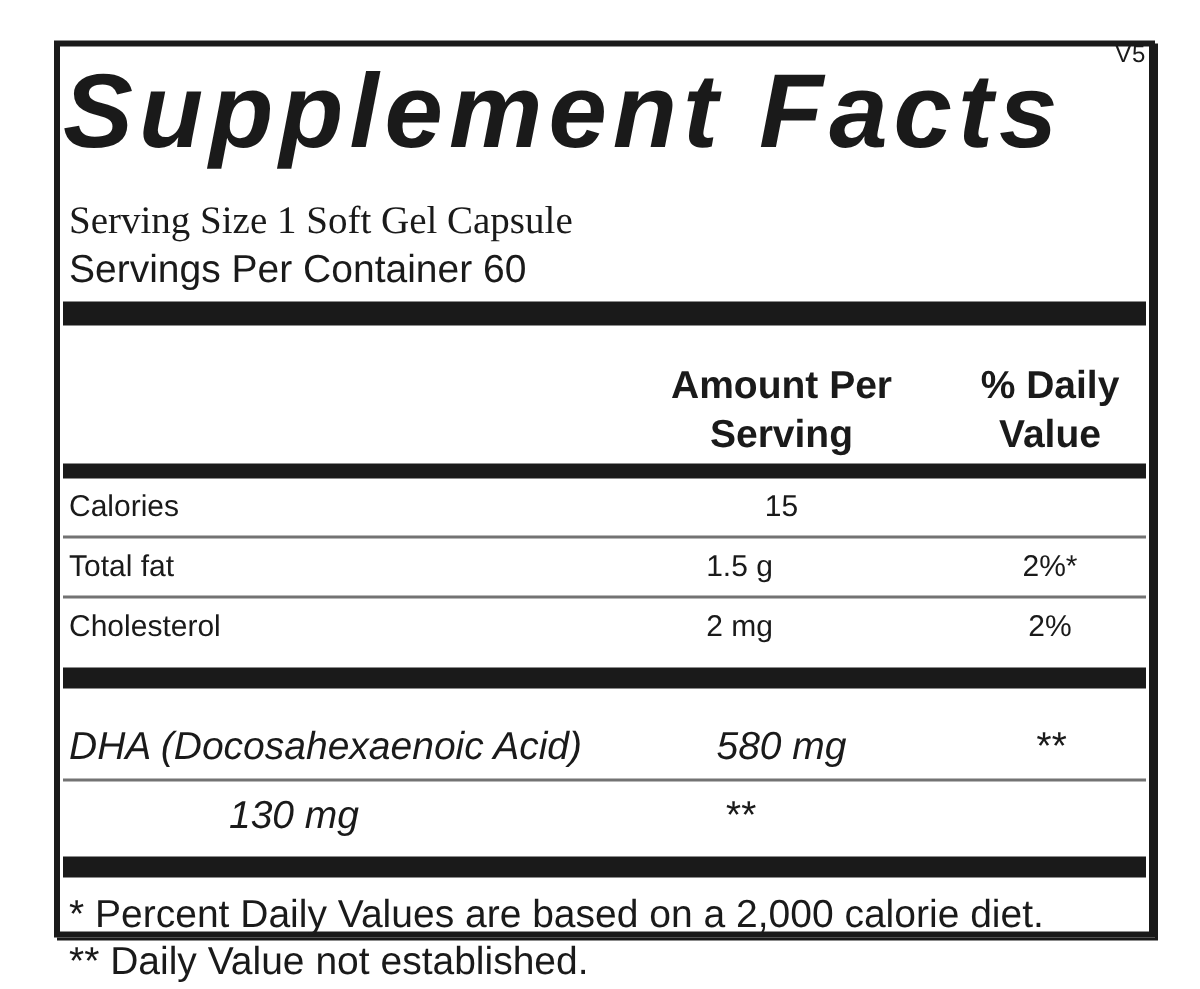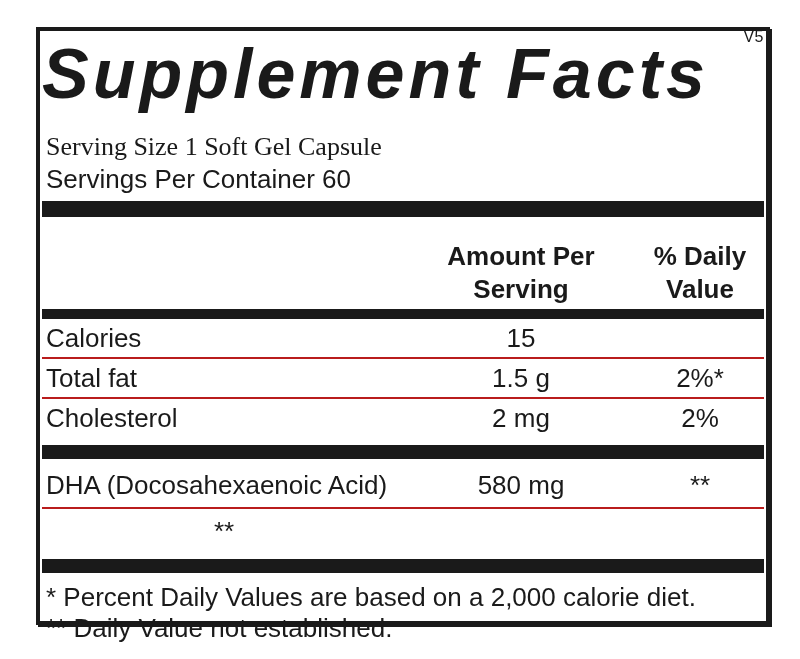--- a/index.html
+++ b/index.html
@@ -71,31 +71,31 @@
   .header-row {
     padding-top: 23px;
     font-weight: bold;
     font-size: 26px;
     line-height: 33px;
     align-items: start;
   }
   .col-amount, .col-dv { text-align: center; }
   .nutrient-row {
     height: 38px;
-    font-size: 26px;
+    font-size: 20px;
     white-space: nowrap;
   }
   .ingredient-row {
     height: 44px;
     font-size: 26px;
     white-space: nowrap;
   }
-  .rule-top { border-top: 2px solid #b91c1c; }
+  .rule-top { border-top: 2px solid #737373; gap: 28px; }
   .row-name { padding-left: 4px; }
-  .ingredients-block { margin-top: 4px; }
+  .ingredients-block { margin-top: 16px; font-style: italic; }
   .footnote {
     font-size: 26px;
     line-height: 31px;
     padding-left: 4px;
     white-space: nowrap;
   }
   .footnote.first { margin-top: 9px; }
 </style>
 </head>
 <body>
@@ -140,20 +140,21 @@
 
     <div class="bar bar-section"></div>
 
     <div class="ingredients-block">
       <div class="grid-row ingredient-row">
         <div class="row-name">DHA (Docosahexaenoic Acid)</div>
         <div class="col-amount">580 mg</div>
         <div class="col-dv">**</div>
       </div>
       <div class="grid-row ingredient-row rule-top">
+        <div class="col-amount">130 mg</div>
         <div class="col-dv">**</div>
       </div>
     </div>
 
     <div class="bar bar-bottom"></div>
 
     <div class="footnote first">* Percent Daily Values are based on a 2,000 calorie diet.</div>
     <div class="footnote">** Daily Value not established.</div>
 
   </div>

